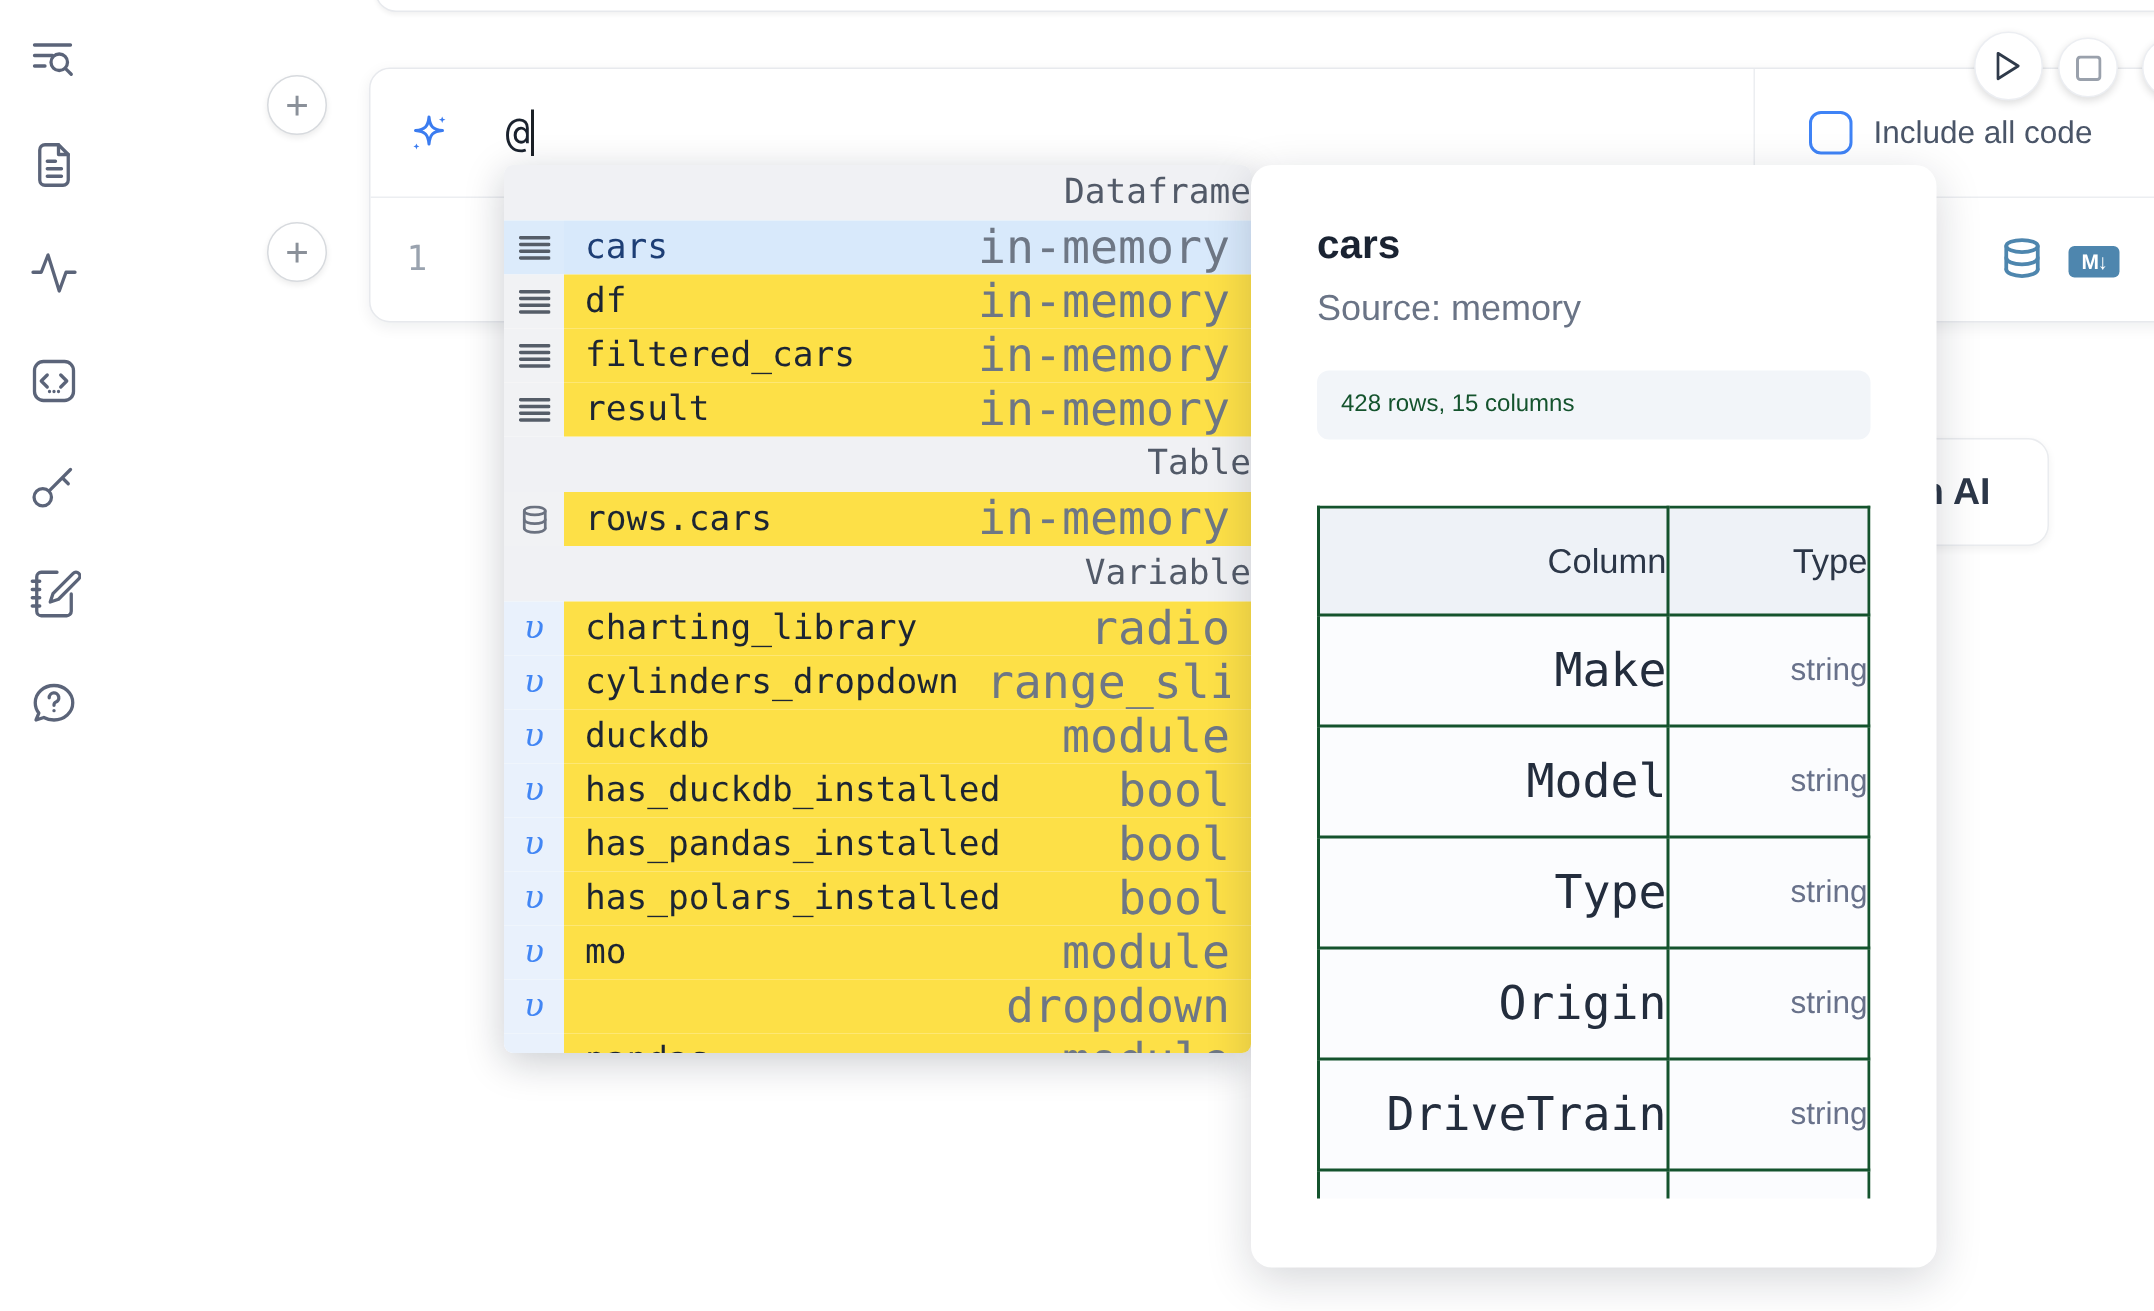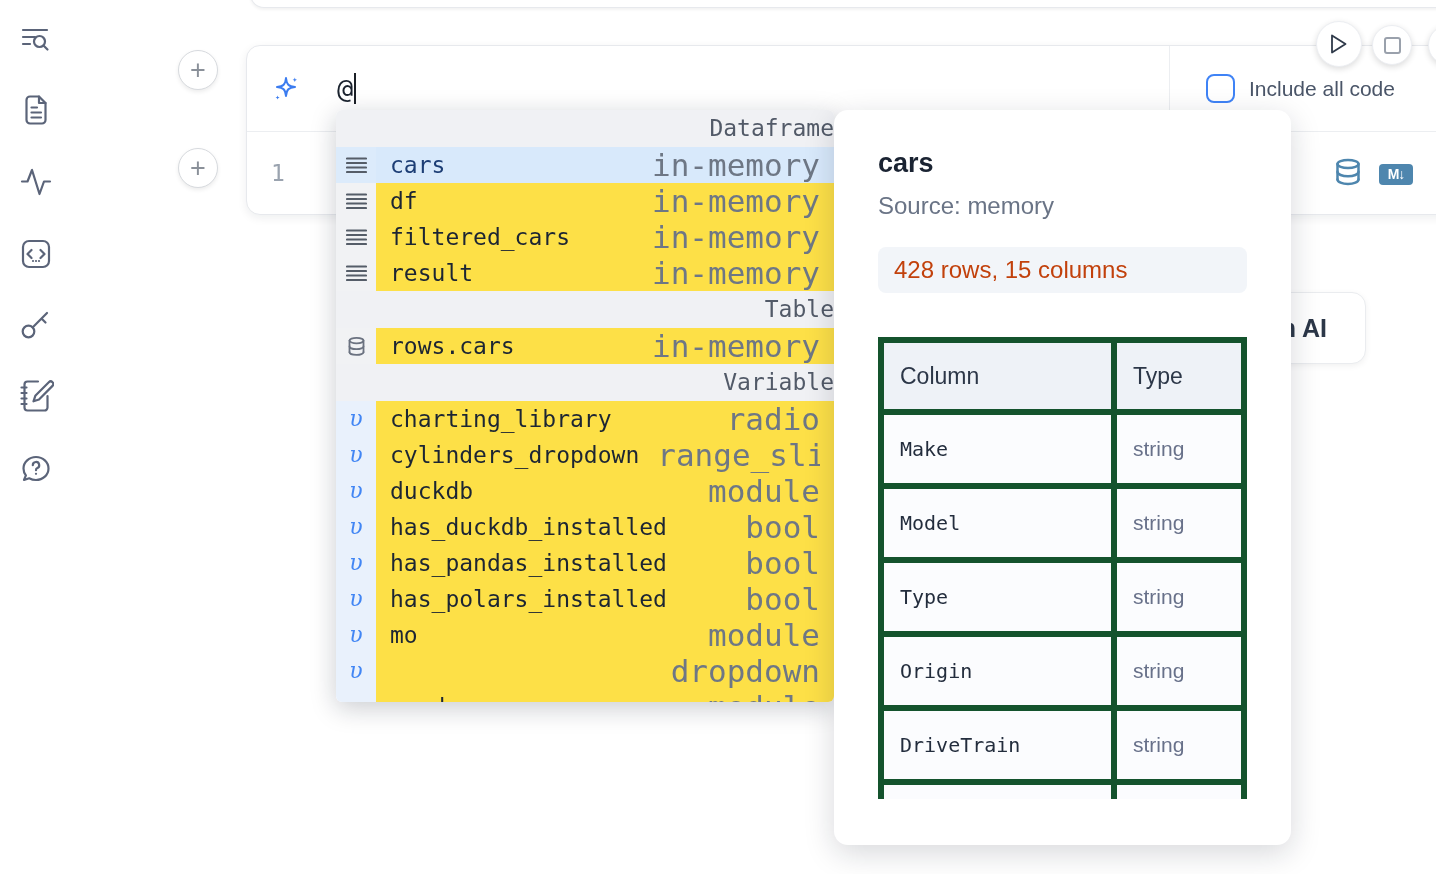--- a/index.html
+++ b/index.html
@@ -126,29 +126,29 @@
   .preview {
     position:absolute; left:834px; top:110px; width:457px; height:735px;
     background:#fff; border-radius:14px; z-index:26;
     box-shadow:0 8px 30px rgba(15,23,42,.17);
     padding:38px 44px 0 44px;
   }
   .pv-title { font-size:27px; font-weight:bold; color:#1a2332; }
   .pv-source { margin-top:13px; font-size:24px; color:#6a7486; }
   .pv-badge {
     margin-top:27px; height:46px; background:#f2f5f9; border-radius:8px;
-    display:flex; align-items:center; padding-left:16px; font-size:24px; color:#c2410c;
+    display:flex; align-items:center; padding-left:16px; font-size:16px; color:#14532d;
   }
   .pv-table-wrap { margin-top:44px; height:462px; overflow:hidden; }
   .pv-table { width:100%; border-collapse:collapse; }
-  .pv-table th, .pv-table td { border:6px solid #14532d; text-align:left; padding-left:16px; }
+  .pv-table th, .pv-table td { border:2px solid #14532d; text-align:right; padding-left:28px; }
   .pv-table th { background:#eef2f7; height:72px; font-weight:normal;
     font-size:23px; color:#2c3748; }
   .pv-table td { height:74px; background:#fbfcfe; }
-  .pv-table td.colname { font-family:"DejaVu Sans Mono",monospace; font-size:20px; color:#232d3d; }
+  .pv-table td.colname { font-family:"DejaVu Sans Mono",monospace; font-size:31px; color:#232d3d; }
   .pv-table td.coltype { font-size:21px; color:#68718a; }
   .pv-table th:first-child, .pv-table td:first-child { width:233px; }
 </style>
 </head>
 <body>
 
 <div class="side-icon" style="top:22px">
   <svg viewBox="0 0 36 36">
       <path d="M5 8 H29 M5 15 H17 M5 22 H12"></path>
       <circle cx="21.5" cy="19.5" r="5.5"></circle>

